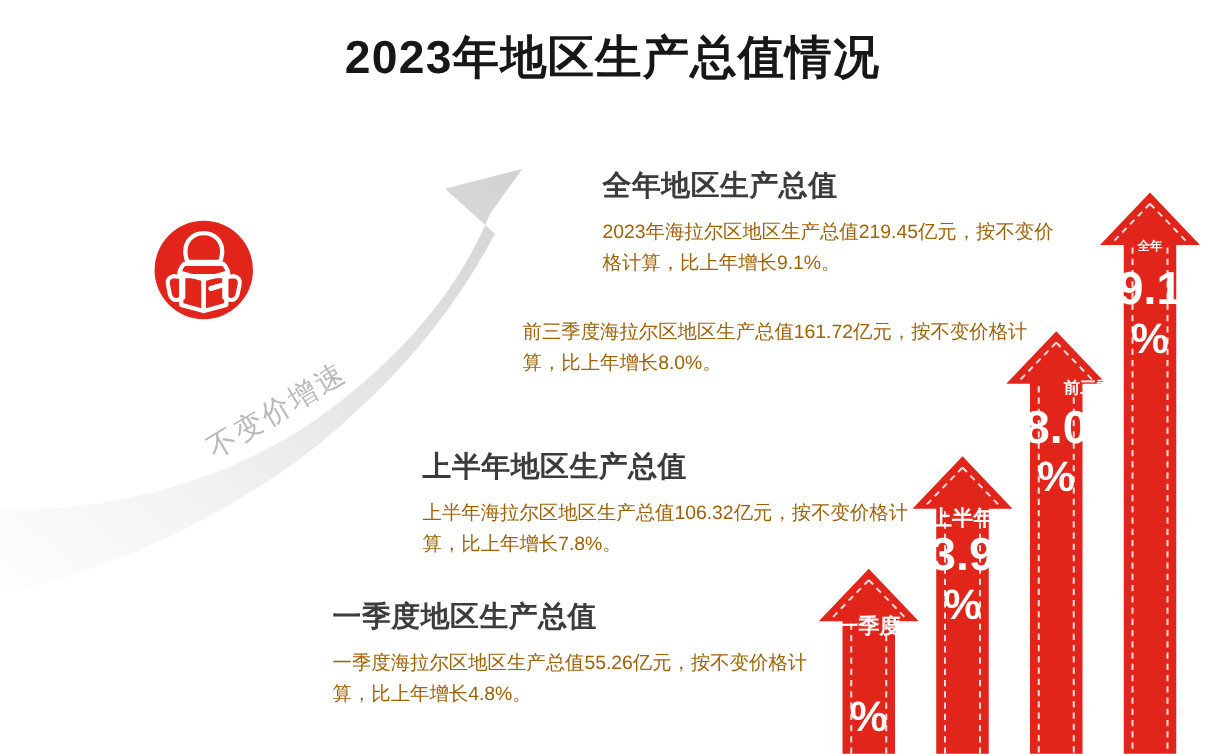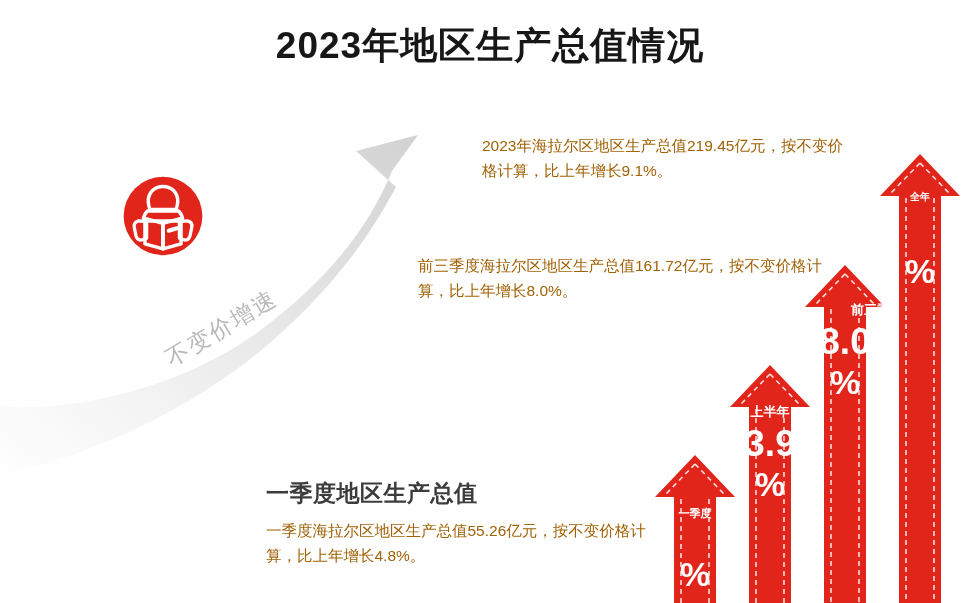--- a/index.html
+++ b/index.html
@@ -130,52 +130,57 @@
     <path d="M50 59 l-22 -6 l0 31 l22 6 z" fill="none" stroke="#ffffff" stroke-width="4.2" stroke-linejoin="round"></path>
 
     <path d="M50 59 l22 -6 l0 31 l-22 6 z" fill="none" stroke="#ffffff" stroke-width="4.2" stroke-linejoin="round"></path>
 
     <path d="M50 59 l0 31" stroke="#ffffff" stroke-width="4.2" stroke-linecap="round"></path>
 
     <path d="M57 68 l10 -3" stroke="#ffffff" stroke-width="5" stroke-linecap="round"></path>
   </svg>
 
   <div class="block blk-1">
+    <h2>全年地区生产总值</h2>
     <p>2023年海拉尔区地区生产总值219.45亿元，按不变价格计算，比上年增长9.1%。</p>
   </div>
 
   <div class="block blk-2">
     <p>前三季度海拉尔区地区生产总值161.72亿元，按不变价格计算，比上年增长8.0%。</p>
   </div>
 
+  <div class="block blk-3">
+    <h2>上半年地区生产总值</h2>
+    <p>上半年海拉尔区地区生产总值106.32亿元，按不变价格计算，比上年增长7.8%。</p>
+  </div>
 
   <div class="block blk-4">
     <h2>一季度地区生产总值</h2>
     <p>一季度海拉尔区地区生产总值55.26亿元，按不变价格计算，比上年增长4.8%。</p>
   </div>
 
   <div class="arrow" style="left:653px;top:438px;width:84px;height:158px;">
     <svg class="art" width="84" height="158" viewBox="0 0 84 158">
       <path d="M42 2 L82 44 L63 44 L63 158 L21 158 L21 44 L2 44 Z" fill="#e1251b"></path>
       <path d="M42 11 L72 42 M42 11 L12 42" fill="none" stroke="#ffffff" stroke-width="1.6" stroke-dasharray="5 4" opacity=".85"></path>
       <path d="M28 46 L28 158" fill="none" stroke="#ffffff" stroke-width="1.6" stroke-dasharray="5 4" opacity=".85"></path>
       <path d="M56 46 L56 158" fill="none" stroke="#ffffff" stroke-width="1.6" stroke-dasharray="5 4" opacity=".85"></path>
     </svg>
-    <div class="cap" style="top:53px;font-size:11px;">一季度</div>
+    <div class="cap" style="top:36px;font-size:17px;">一季度</div>
     <div class="pct" style="top:104px;font-size:34px;">%</div>
   </div>
 
   <div class="arrow" style="left:728px;top:348px;width:84px;height:248px;">
     <svg class="art" width="84" height="248" viewBox="0 0 84 248">
       <path d="M42 2 L82 44 L63 44 L63 248 L21 248 L21 44 L2 44 Z" fill="#e1251b"></path>
       <path d="M42 11 L72 42 M42 11 L12 42" fill="none" stroke="#ffffff" stroke-width="1.6" stroke-dasharray="5 4" opacity=".85"></path>
       <path d="M28 46 L28 248" fill="none" stroke="#ffffff" stroke-width="1.6" stroke-dasharray="5 4" opacity=".85"></path>
       <path d="M56 46 L56 248" fill="none" stroke="#ffffff" stroke-width="1.6" stroke-dasharray="5 4" opacity=".85"></path>
     </svg>
-    <div class="cap" style="top:40px;font-size:13px;">上半年</div>
+    <div class="cap" style="top:40px;font-size:17px;">上半年</div>
     <div class="num" style="top:62px;font-size:37px;">3.9</div>
     <div class="pct" style="top:104px;font-size:34px;">%</div>
   </div>
 
   <div class="arrow" style="left:803px;top:248px;width:84px;height:348px;">
     <svg class="art" width="84" height="348" viewBox="0 0 84 348">
       <path d="M42 2 L82 44 L63 44 L63 348 L21 348 L21 44 L2 44 Z" fill="#e1251b"></path>
       <path d="M42 11 L72 42 M42 11 L12 42" fill="none" stroke="#ffffff" stroke-width="1.6" stroke-dasharray="5 4" opacity=".85"></path>
       <path d="M28 46 L28 348" fill="none" stroke="#ffffff" stroke-width="1.6" stroke-dasharray="5 4" opacity=".85"></path>
       <path d="M56 46 L56 348" fill="none" stroke="#ffffff" stroke-width="1.6" stroke-dasharray="5 4" opacity=".85"></path>
@@ -186,16 +191,17 @@
   </div>
 
   <div class="arrow" style="left:878px;top:137px;width:84px;height:459px;">
     <svg class="art" width="84" height="459" viewBox="0 0 84 459">
       <path d="M42 2 L82 44 L63 44 L63 459 L21 459 L21 44 L2 44 Z" fill="#e1251b"></path>
       <path d="M42 11 L72 42 M42 11 L12 42" fill="none" stroke="#ffffff" stroke-width="1.6" stroke-dasharray="5 4" opacity=".85"></path>
       <path d="M28 46 L28 459" fill="none" stroke="#ffffff" stroke-width="1.6" stroke-dasharray="5 4" opacity=".85"></path>
       <path d="M56 46 L56 459" fill="none" stroke="#ffffff" stroke-width="1.6" stroke-dasharray="5 4" opacity=".85"></path>
     </svg>
     <div class="cap" style="top:38px;font-size:10px;">全年</div>
+    <div class="num" style="top:60px;font-size:37px;">9.1</div>
     <div class="pct" style="top:102px;font-size:34px;">%</div>
   </div>
 
 </div>
 
 </body></html>

